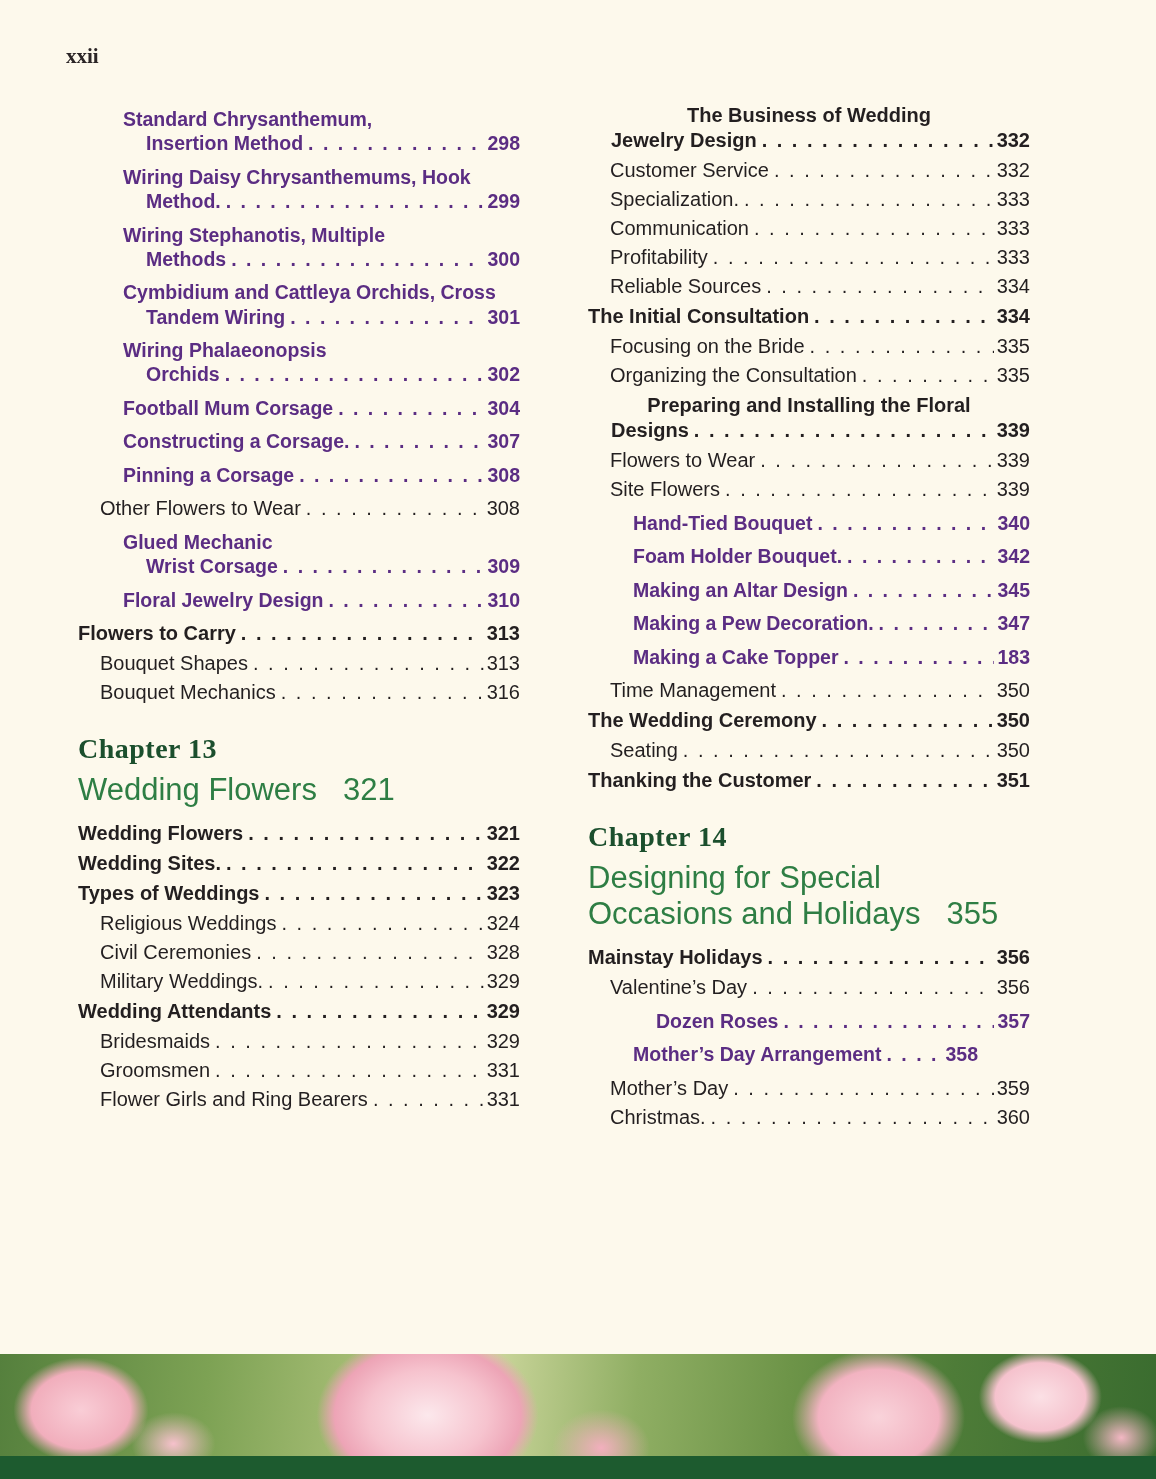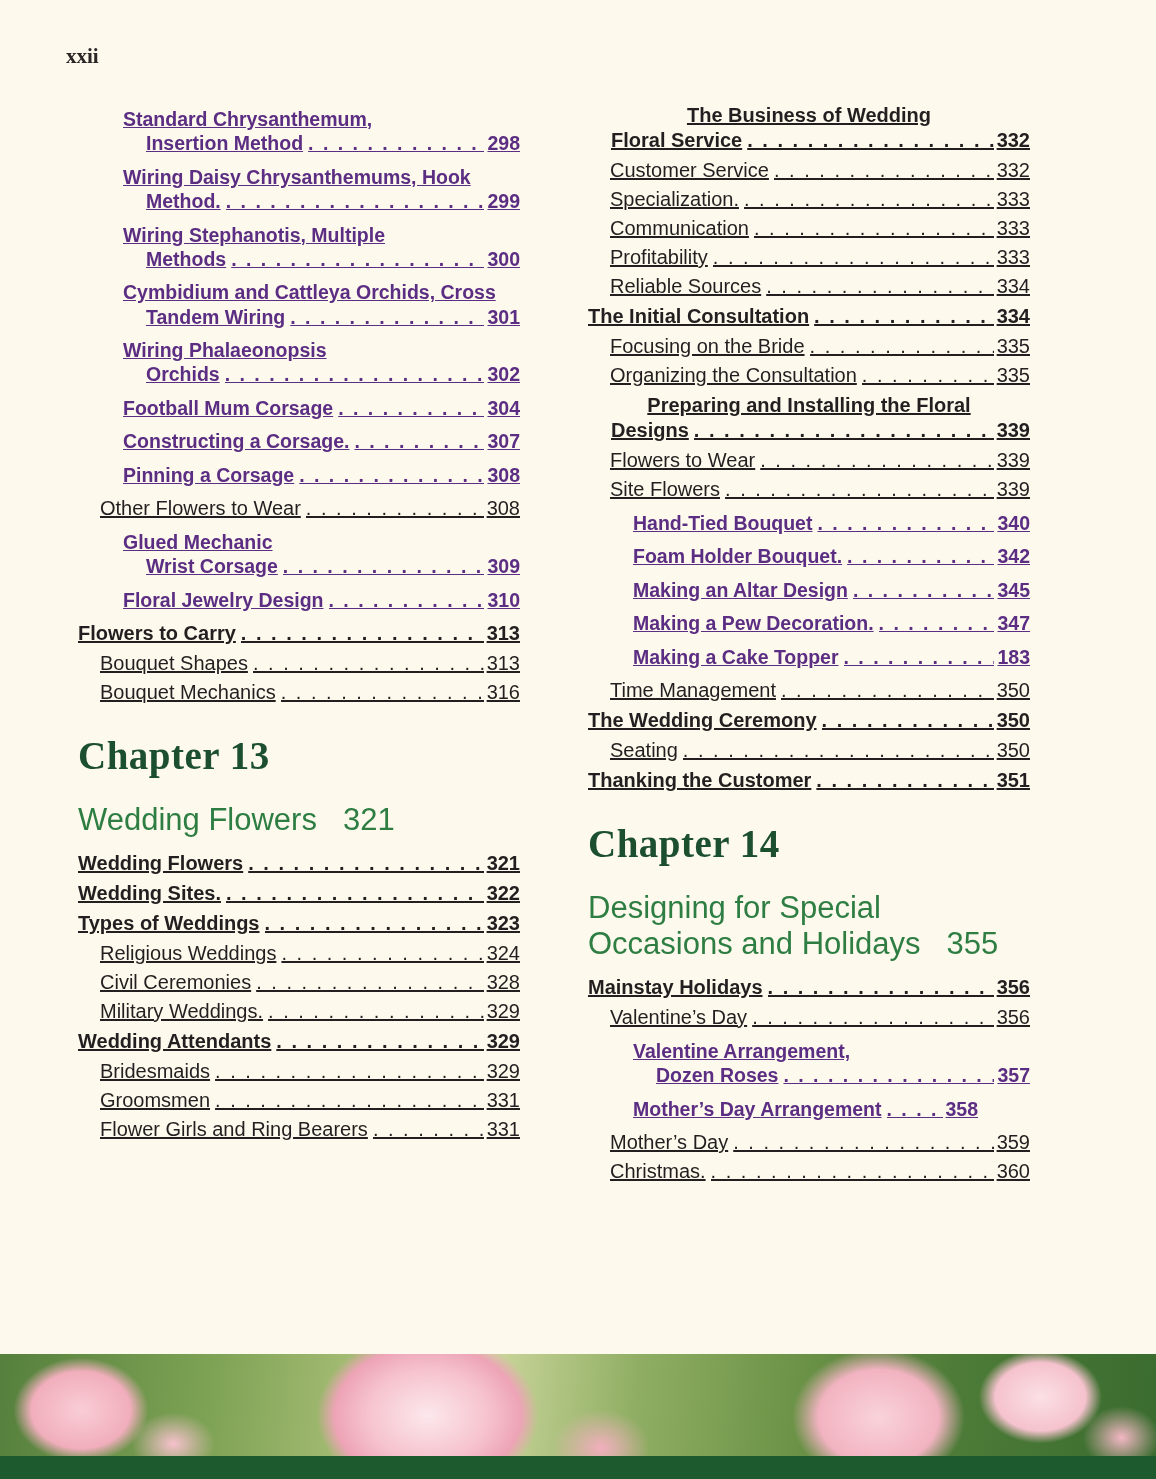--- a/index.html
+++ b/index.html
@@ -32,21 +32,20 @@
     gap: 68px;
   }
   .col { width: 442px; }
 
   
   .entry {
     font-size: 20px;
     line-height: 1.25;
     color: var(--ink, #231f20);
     margin: 4px 0;
-    text-decoration: underline;
   }
   .entry.sub     { padding-left: 22px; font-weight: 400; }
   .entry.section { padding-left: 0;  font-weight: 700; margin: 5px 0; text-align: center; }
   .entry.feature {
     padding-left: 45px;
     font-weight: 700;
     color: var(--purple, #5b2d83);
     font-size: 19.5px;
     margin: 9px 0;
   }
@@ -69,27 +68,27 @@
     content: " . . . . . . . . . . . . . . . . . . . . . . . . . . . . . . . . . . . . . . . . . . . . . . . . . .";
     letter-spacing: 2px;
   }
   .line.compact .dots { flex: 0 0 56px; }
   .pagenum { white-space: nowrap; }
 
   
   .chapter { margin: 28px 0 12px 0; }
   .chapter-name {
     font-family: "Liberation Serif", serif;
-    font-size: 39px;
+    font-size: 28px;
     font-weight: 700;
     color: var(--green-dark, #1b4f2d);
     letter-spacing: 0.5px;
   }
   .chapter-title {
-    margin-top: 24px;
+    margin-top: 7px;
     font-size: 31px;
     font-weight: 400;
     color: var(--green, #2e7e44);
     line-height: 1.18;
   }
   .chapter-page { margin-left: 26px; }
 
   
   .photo {
     position: absolute;
@@ -301,21 +300,21 @@
             <span class="label">Flower Girls and Ring Bearers</span>
             <span class="dots"></span>
             <span class="pagenum">331</span>
           </div>
         </div>
       </div>
     <div class="col" id="col-right">
         <div class="entry section">
           <div class="line">The Business of Wedding</div>
           <div class="line last cont">
-            <span class="label">Floral Service</span>
+            <span class="label">Jewelry Design</span>
             <span class="dots"></span>
             <span class="pagenum">332</span>
           </div>
         </div>
         <div class="entry sub">
           <div class="line last">
             <span class="label">Customer Service</span>
             <span class="dots"></span>
             <span class="pagenum">332</span>
           </div>
@@ -469,21 +468,20 @@
           </div>
         </div>
         <div class="entry sub">
           <div class="line last">
             <span class="label">Valentine’s Day</span>
             <span class="dots"></span>
             <span class="pagenum">356</span>
           </div>
         </div>
         <div class="entry feature">
-          <div class="line">Valentine Arrangement,</div>
           <div class="line last cont">
             <span class="label">Dozen Roses</span>
             <span class="dots"></span>
             <span class="pagenum">357</span>
           </div>
         </div>
         <div class="entry feature">
           <div class="line last compact">
             <span class="label">Mother’s Day Arrangement</span>
             <span class="dots"></span>

